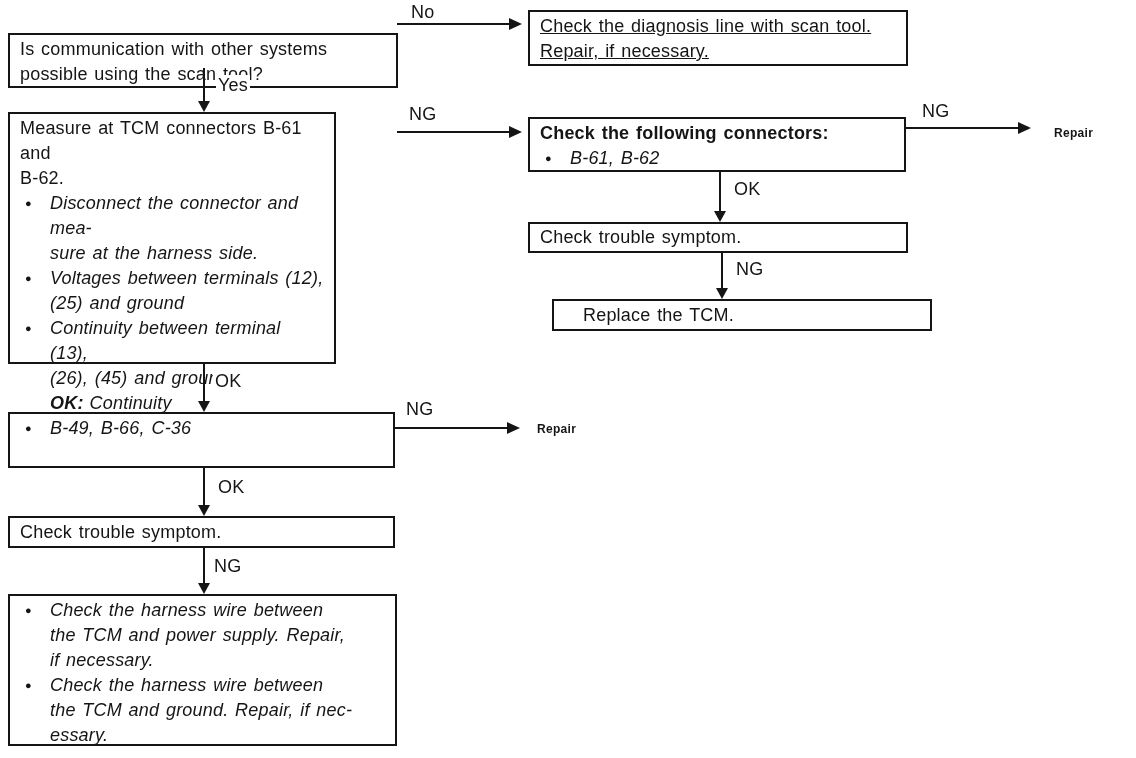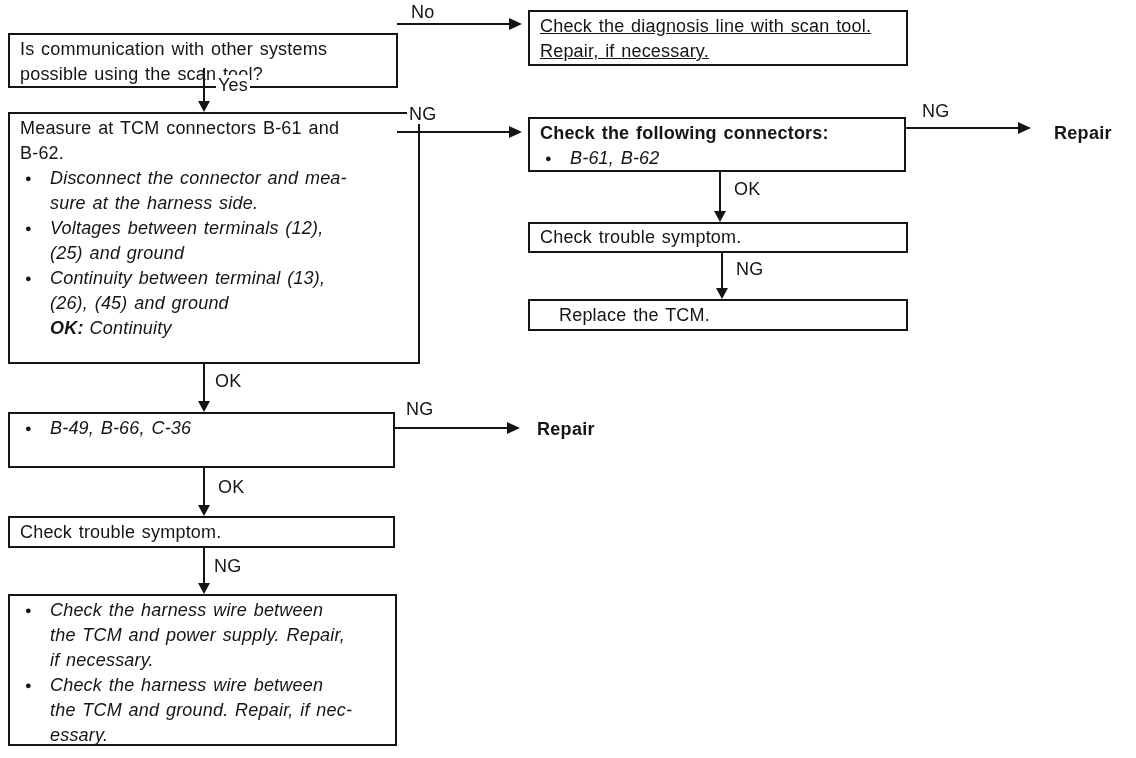--- a/index.html
+++ b/index.html
@@ -64,41 +64,41 @@
   }
   .edge-label{
     position:absolute;
     font-size:18px; line-height:20px;
     letter-spacing:.2px;
     background:var(--paper);
     padding:0 2px;
   }
   .terminal-label{
     position:absolute;
-    font-size:18px; line-height:20px;
+    font-size:12px; line-height:20px;
     font-weight:bold;
     letter-spacing:.3px;
   }
 </style>
 </head>
 <body>
 
 <div class="canvas">
 
   <div class="box" style="left:8px; top:13px; width:390px; height:55px;margin-top:20px;">
     <div class="pre">Is communication with other systems
 possible using the scan tool?</div>
   </div>
 
   <div class="box" style="left:528px; top:10px; width:380px; height:56px;text-decoration:underline;">
     <div class="pre">Check the diagnosis line with scan tool.
 Repair, if necessary.</div>
   </div>
 
-  <div class="box" style="left:8px; top:112px; width:412px; height:252px;">
+  <div class="box" style="left:8px; top:112px; width:328px; height:252px;">
     <div class="pre">Measure at TCM connectors B-61 and
 B-62.</div>
     <div class="bullet-item">
       <span class="marker">●</span>
       <div class="bullet-text pre">Disconnect the connector and mea-
 sure at the harness side.</div>
     </div>
     <div class="bullet-item">
       <span class="marker">●</span>
       <div class="bullet-text">
@@ -123,21 +123,21 @@
     <div class="bullet-item">
       <span class="marker">●</span>
       <div class="bullet-text">B-61, B-62</div>
     </div>
   </div>
 
   <div class="box center-v" style="left:528px; top:222px; width:380px; height:31px;">
     <div>Check trouble symptom.</div>
   </div>
 
-  <div class="box center-v" style="left:528px; top:299px; width:380px; height:32px;padding-left:29px;">
+  <div class="box center-v" style="left:552px; top:299px; width:380px; height:32px;padding-left:29px;">
     <div>Replace the TCM.</div>
   </div>
 
   <div class="box" style="left:8px; top:412px; width:387px; height:56px;">
     <div class="bullet-item">
       <span class="marker">●</span>
       <div class="bullet-text">B-49, B-66, C-36</div>
     </div>
   </div>
 

